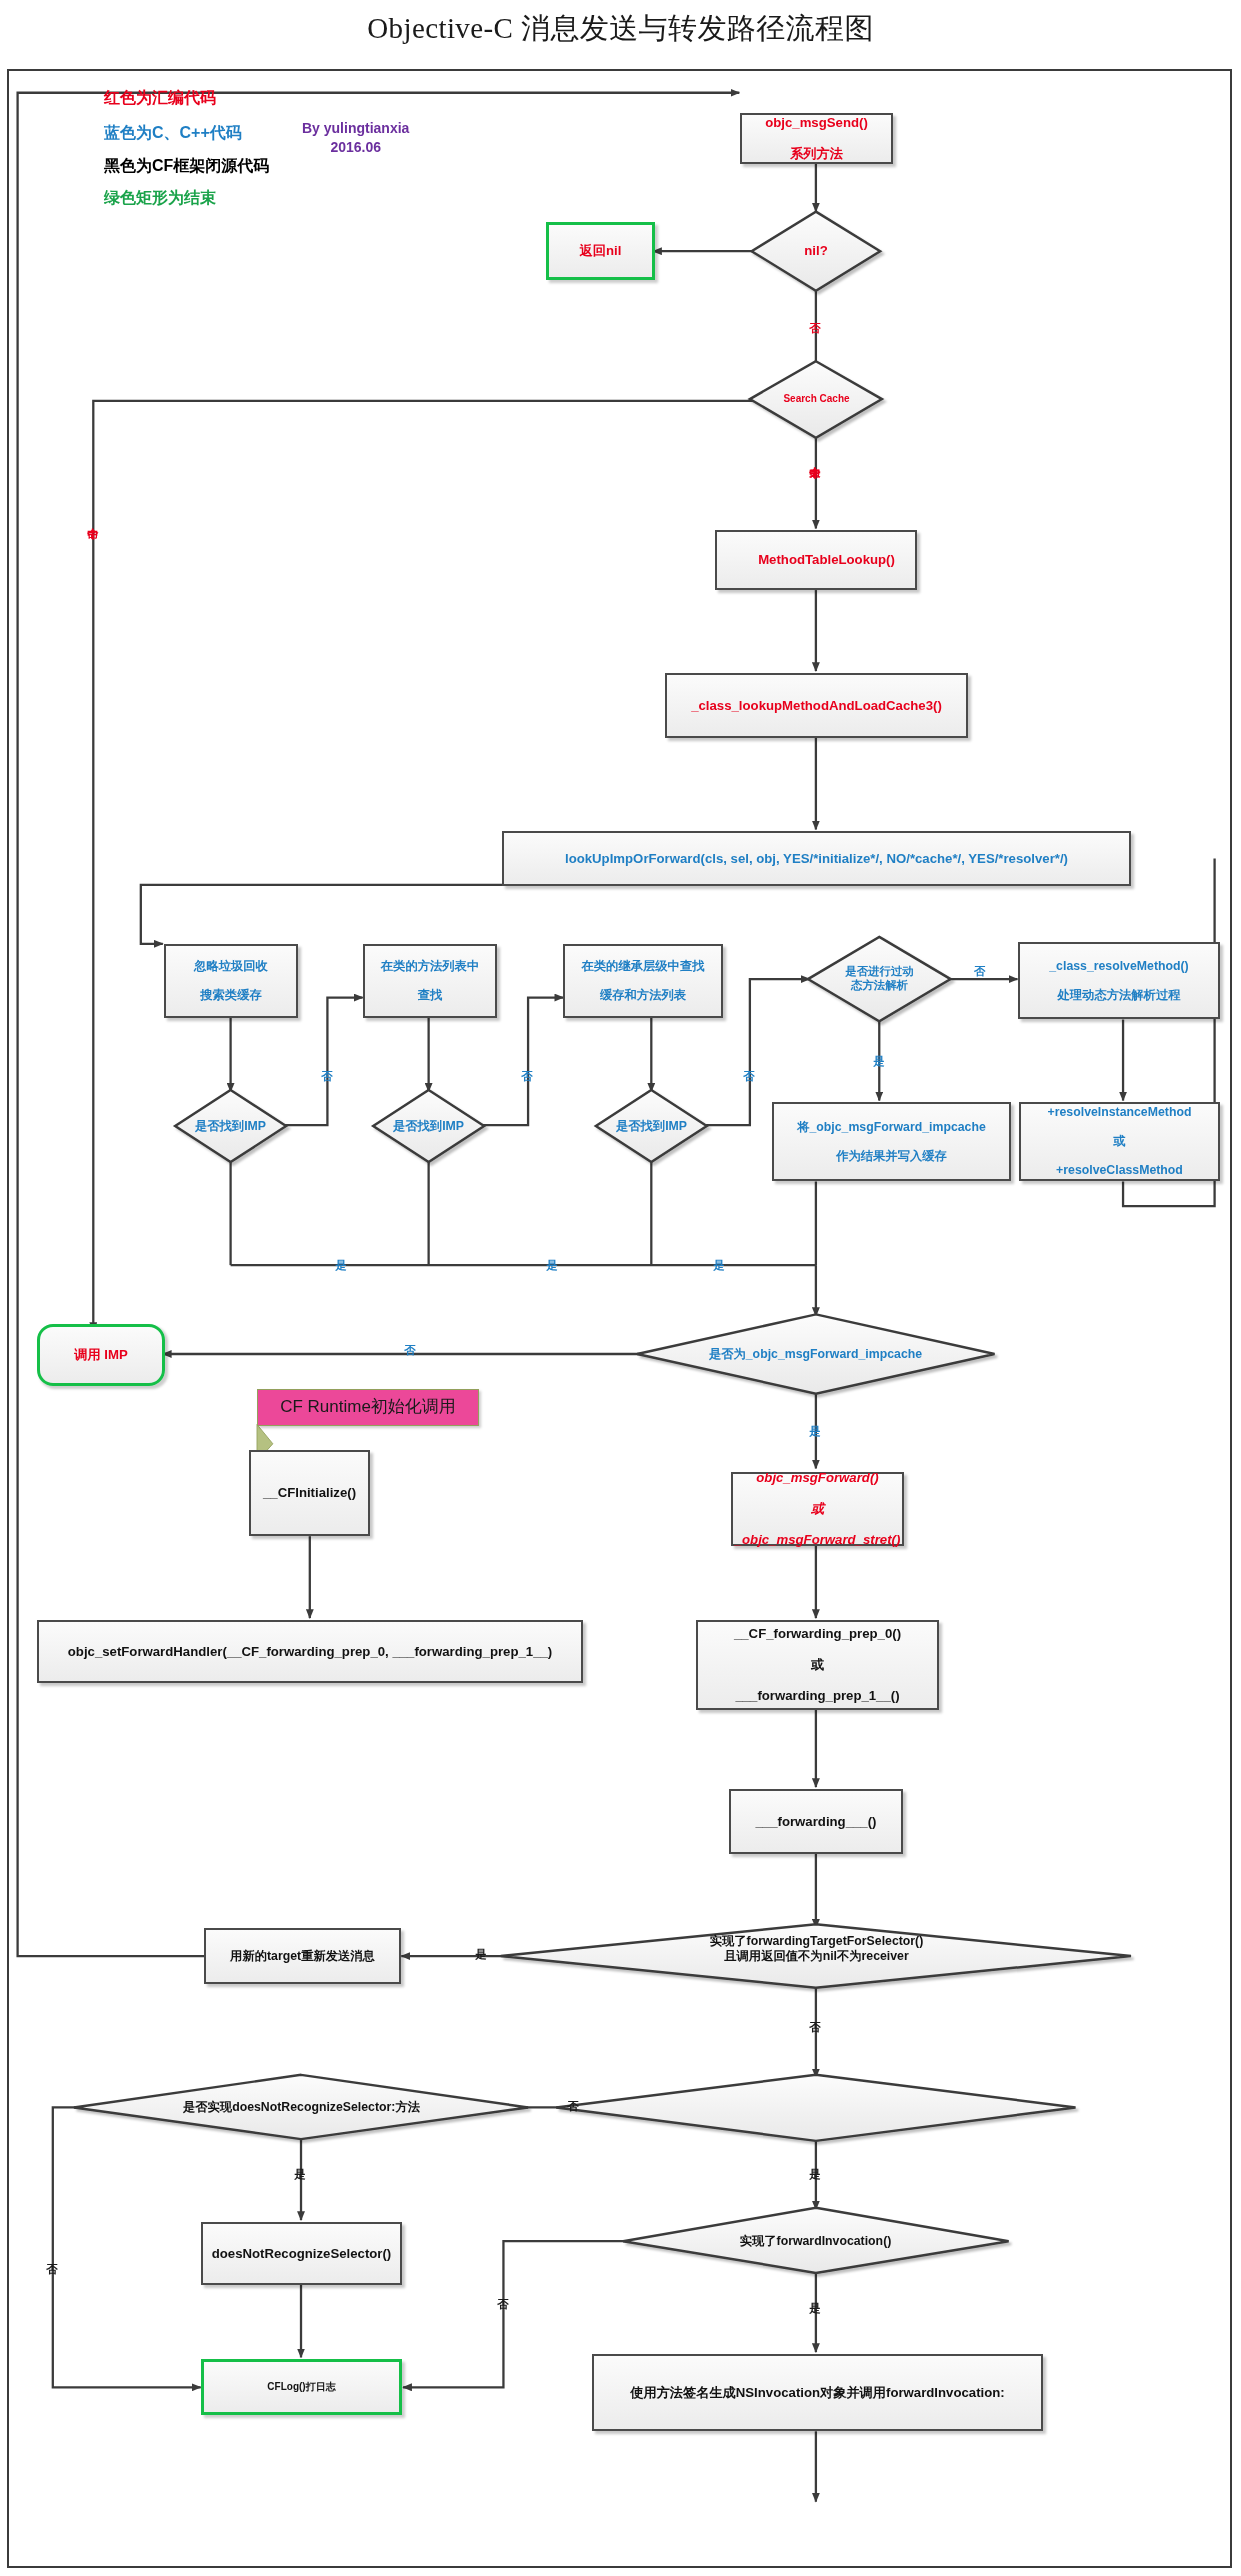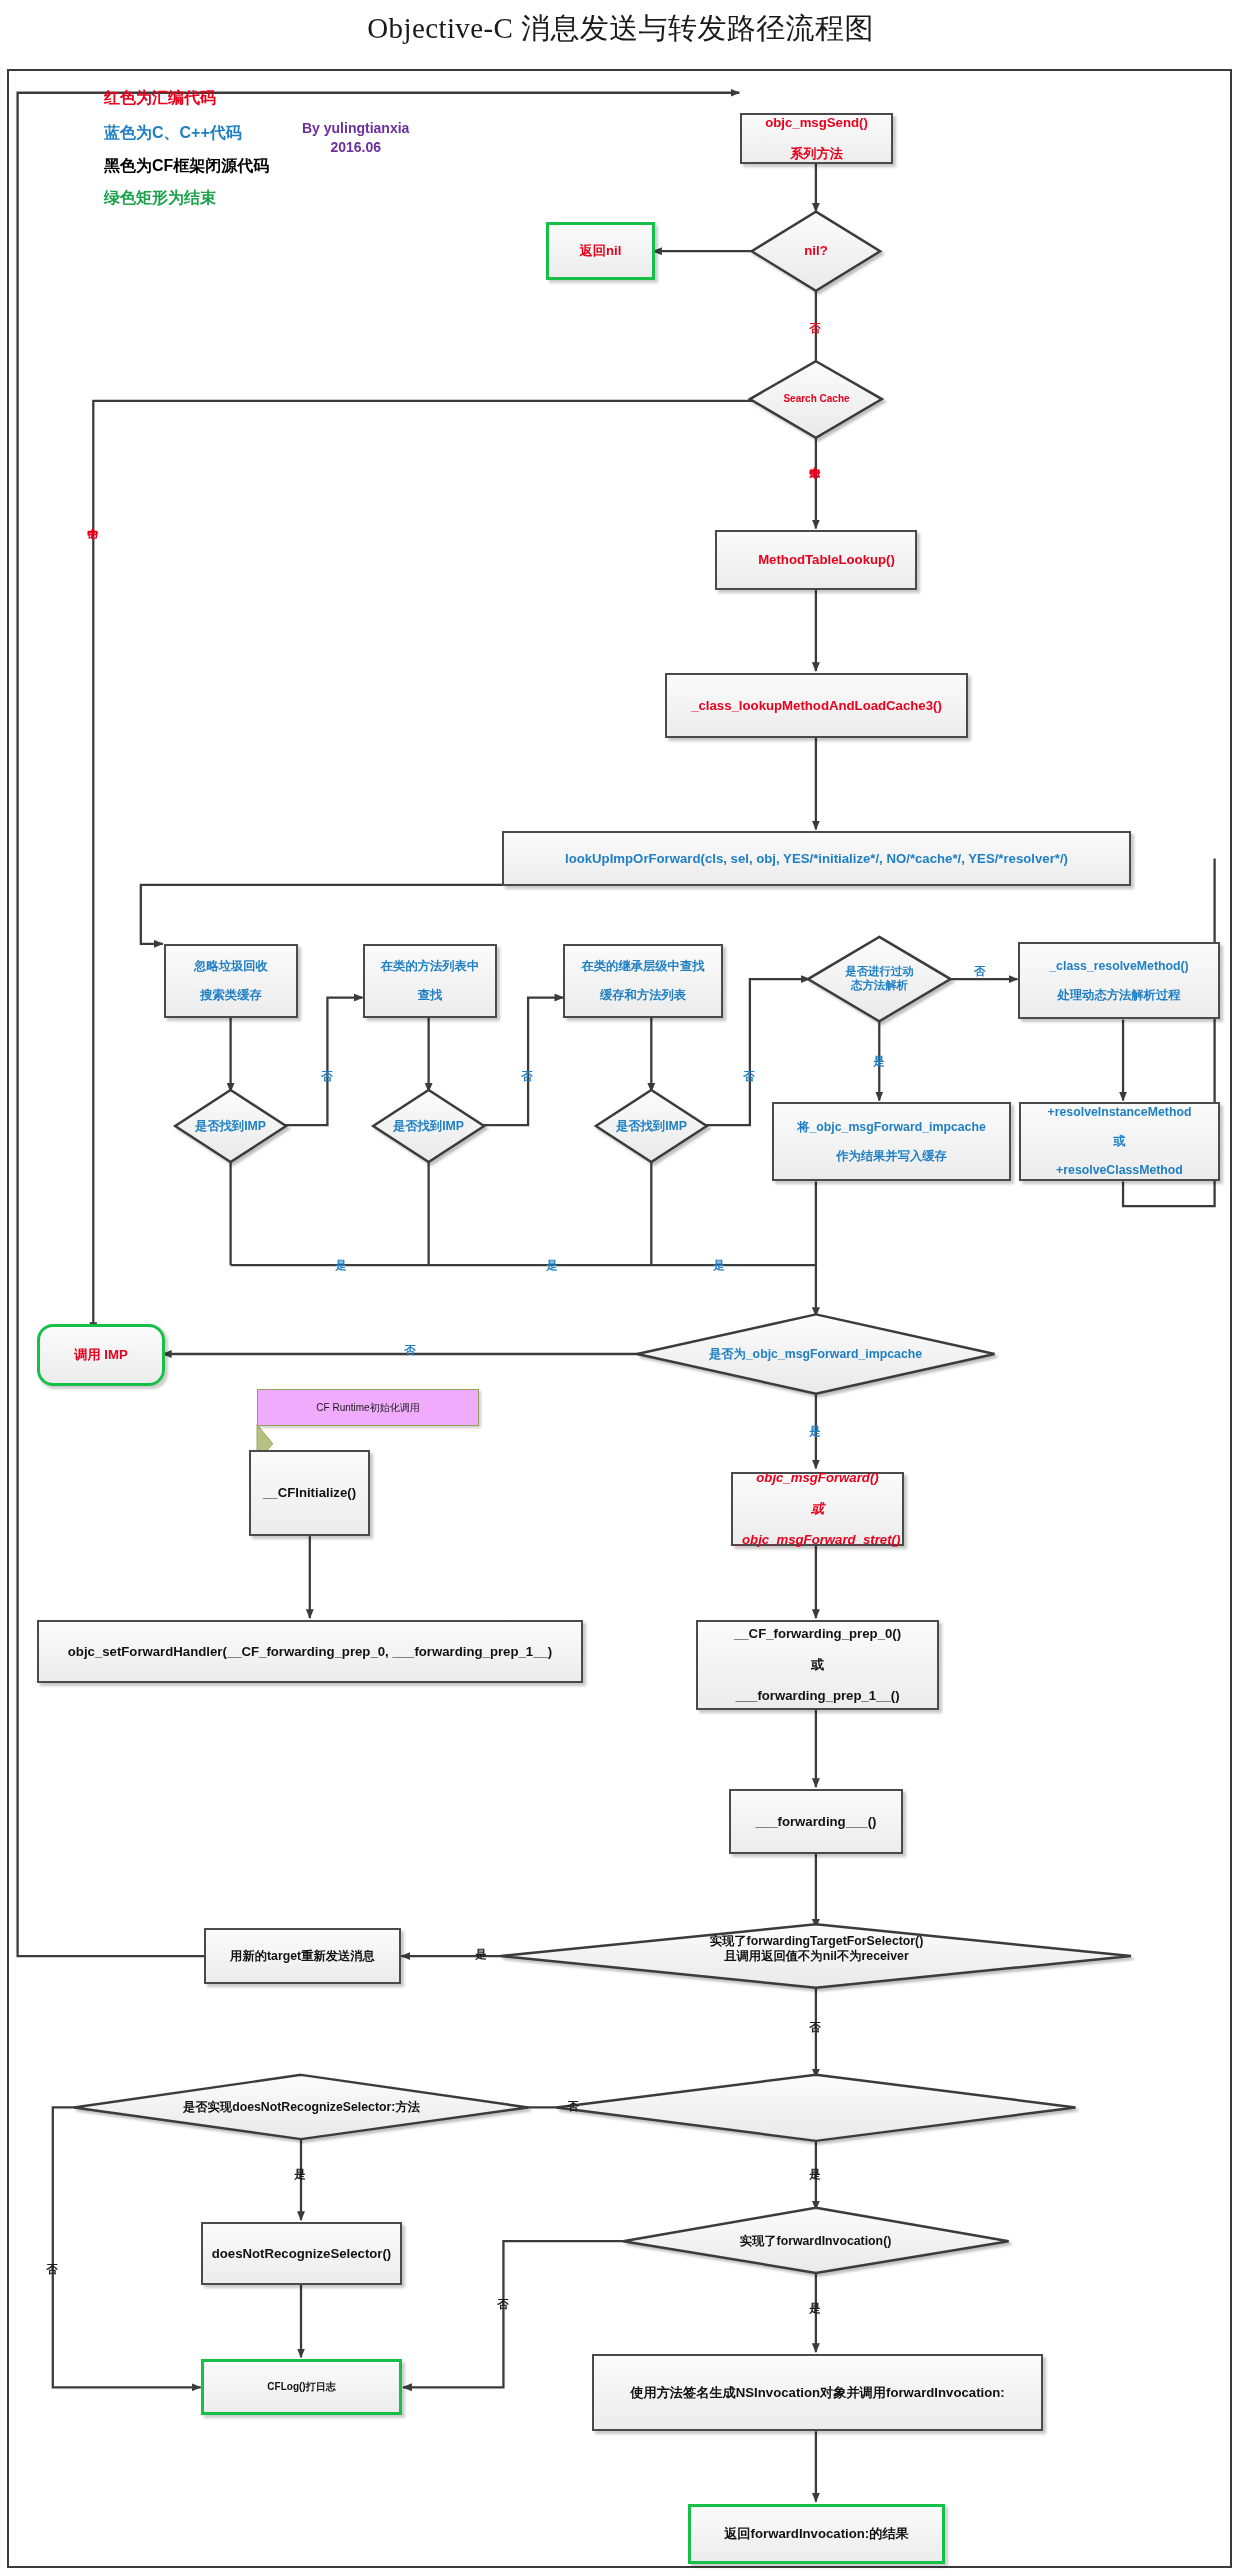--- a/index.html
+++ b/index.html
@@ -23,22 +23,22 @@
   .byline{position:absolute;left:302px;top:119px;font-size:14px;font-weight:bold;color:#6b2f9e;line-height:1.35;text-align:center;}
   
   .nd{position:absolute;display:flex;align-items:center;justify-content:center;text-align:center;box-sizing:border-box;}
   .nd span{display:block;line-height:1.18;}
   .box{
     background:linear-gradient(180deg,#fbfbfb 0%,#ececec 100%);
     border:2.2px solid #4a4a4a;box-shadow:2.6px 2.6px 2.6px rgba(0,0,0,.22);
   }
   .box.green{border:3.5px solid #15bf48;box-shadow:2.6px 2.6px 2.6px rgba(0,0,0,.2);}
   .note{
-    background:#f0abfc;border:0.9px solid #93a05c;box-shadow:1.8px 1.8px 2.6px rgba(0,0,0,.2);
-    color:#1a1a1a;font-size:10px;
+    background:#ec4899;border:0.9px solid #93a05c;box-shadow:1.8px 1.8px 2.6px rgba(0,0,0,.2);
+    color:#1a1a1a;font-size:17px;
   }
   .red{color:#e8001c;font-weight:bold;}
   .blue{color:#1f7fc4;font-weight:bold;}
   .black{color:#121212;font-weight:bold;}
   .dmtxt{position:absolute;display:flex;align-items:center;justify-content:center;text-align:center;pointer-events:none;}
   .elabel{position:absolute;font-weight:bold;font-size:11.4px;white-space:nowrap;}
   .elabel.r{color:#e8001c;}
   .elabel.b{color:#1f7fc4;}
   .elabel.k{color:#1a1a1a;}
   .vert{writing-mode:vertical-rl;text-orientation:upright;}
@@ -286,23 +286,20 @@
   </div>
 
   <div class="nd box green" style="left:201px;top:2359px;width:201px;height:56px;">
     <span class="black" style="font-size:10px;">CFLog()打日志</span>
   </div>
 
   <div class="nd box" style="left:592px;top:2354px;width:451px;height:77px;">
     <span class="black" style="font-size:13.2px;">使用方法签名生成NSInvocation对象并调用forwardInvocation:</span>
   </div>
 
-  <div class="nd box green" style="left:688px;top:2504px;width:257px;height:60px;">
-    <span class="black" style="font-size:13.2px;">返回forwardInvocation:的结果</span>
-  </div>
 
   <div class="dmtxt" style="left:772px;top:239px;width:88px;height:23px;">
     <span class="red" style="font-size:13.2px;">nil?</span>
   </div>
   <div class="dmtxt" style="left:746px;top:387px;width:141px;height:23px;">
     <span class="red" style="font-size:10px;">Search Cache</span>
   </div>
   <div class="dmtxt" style="left:169px;top:1115px;width:123px;height:23px;">
     <span class="blue" style="font-size:12.3px;">是否找到IMP</span>
   </div>

